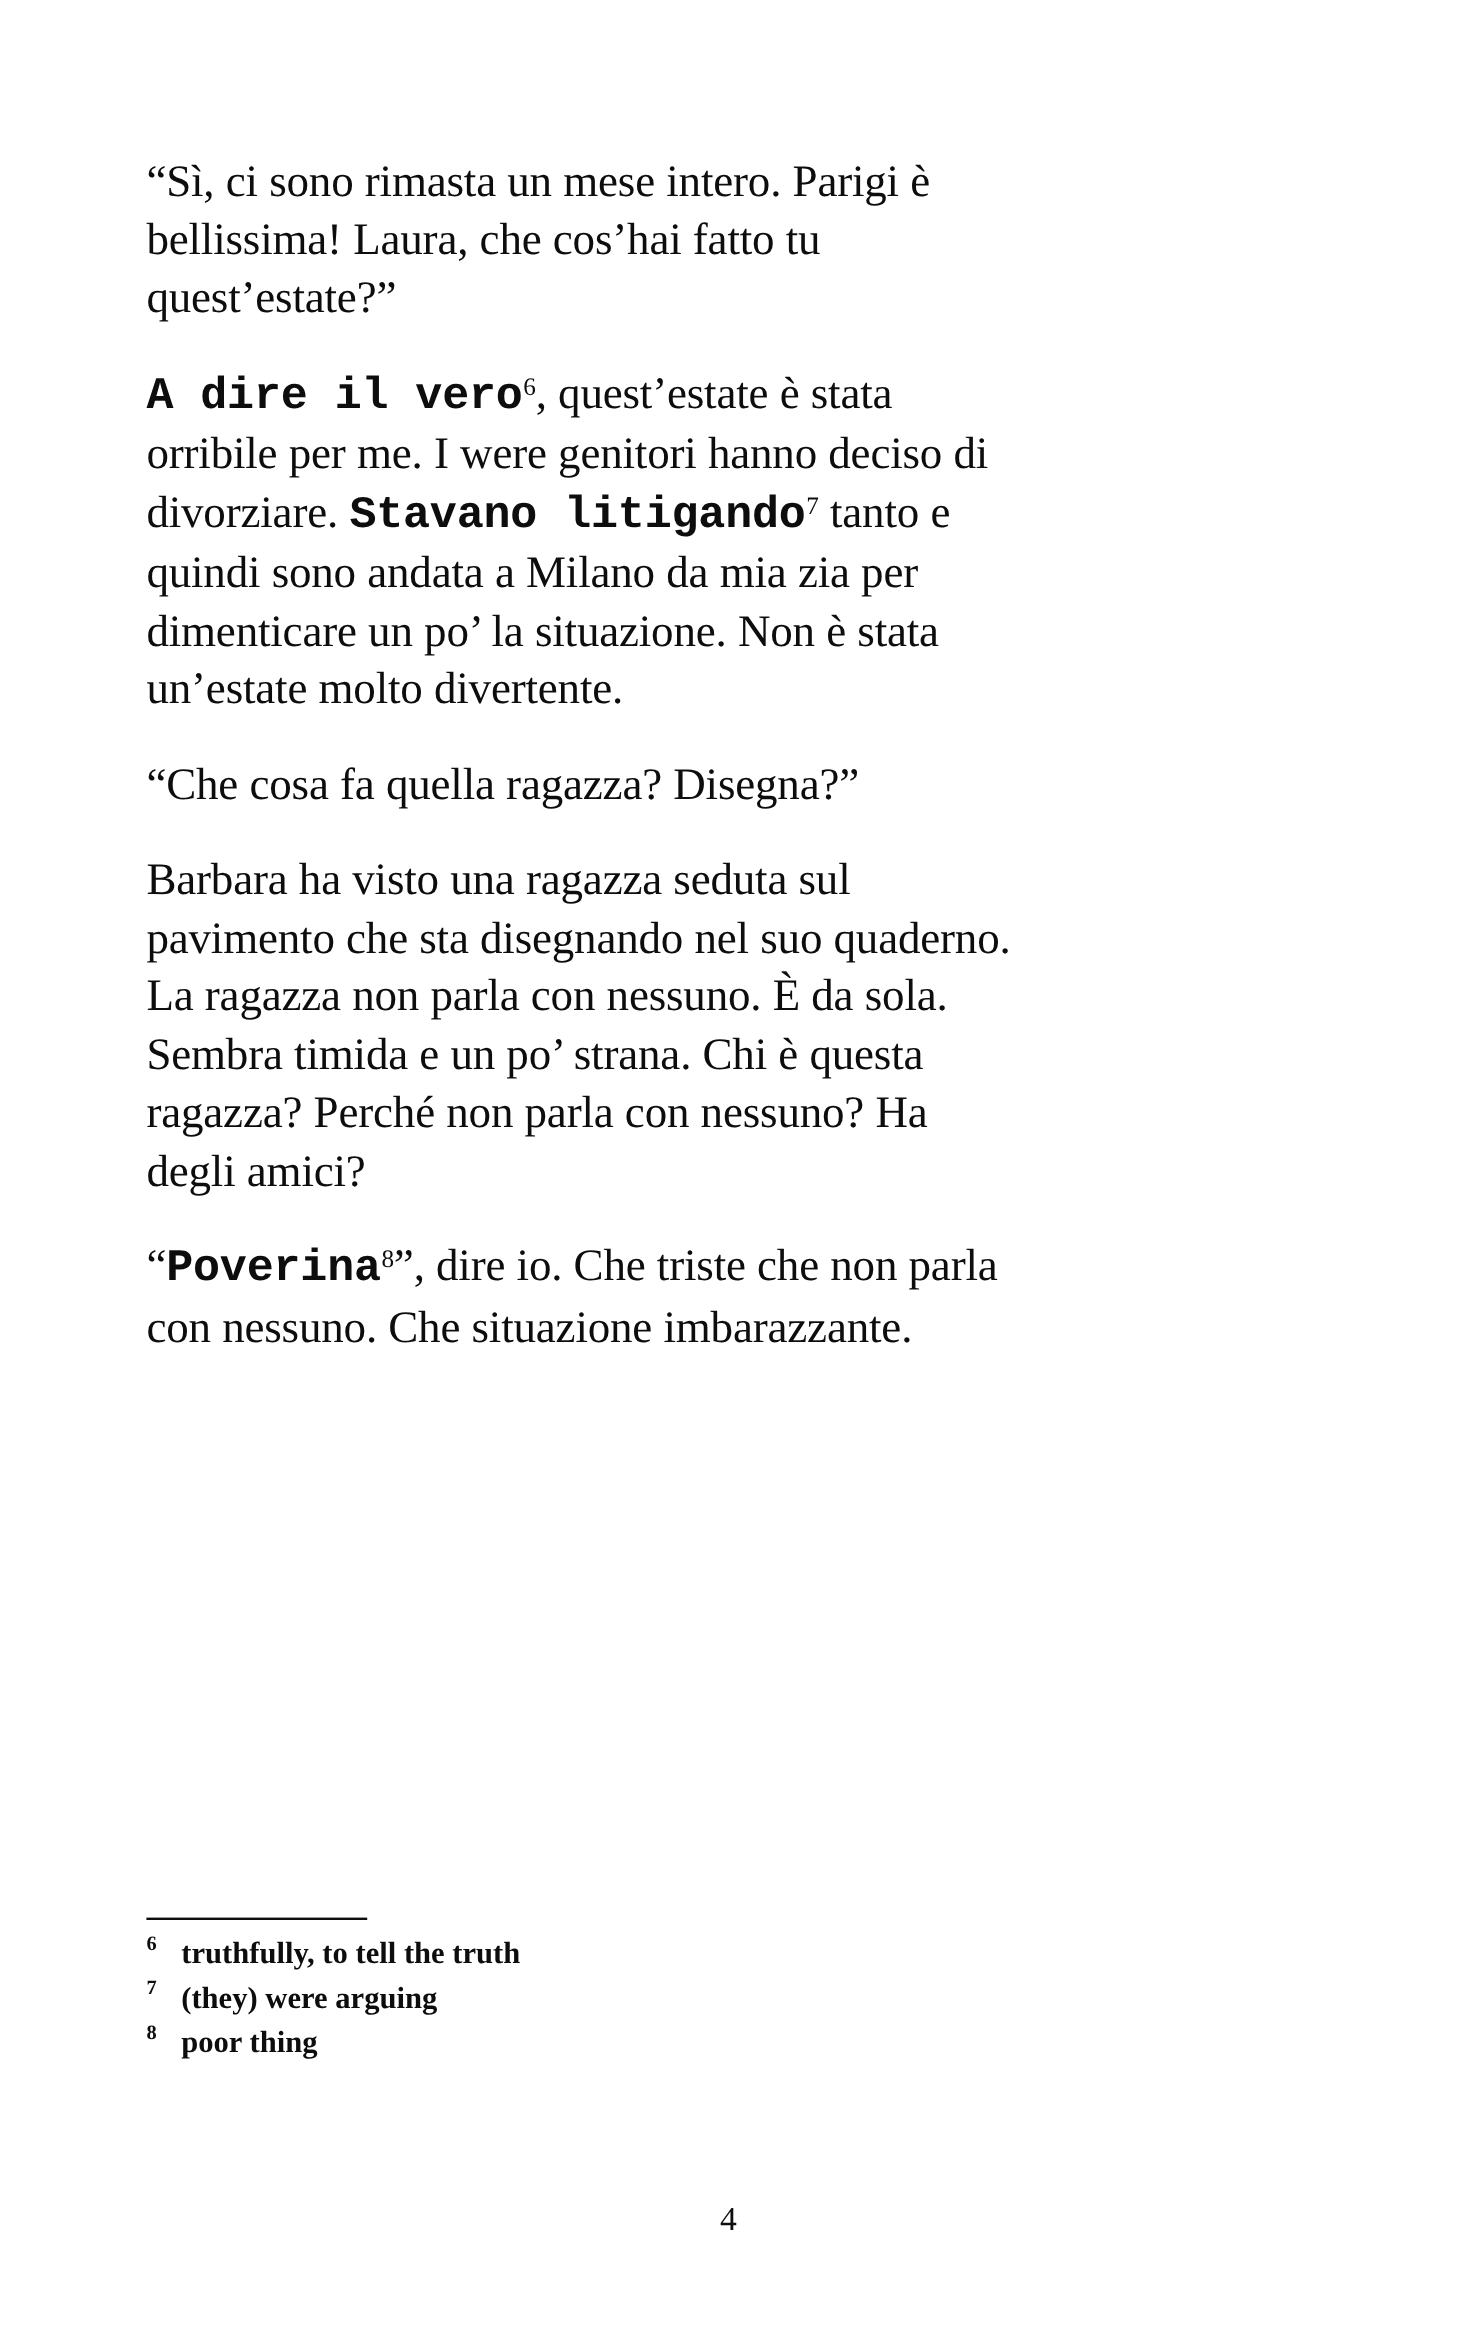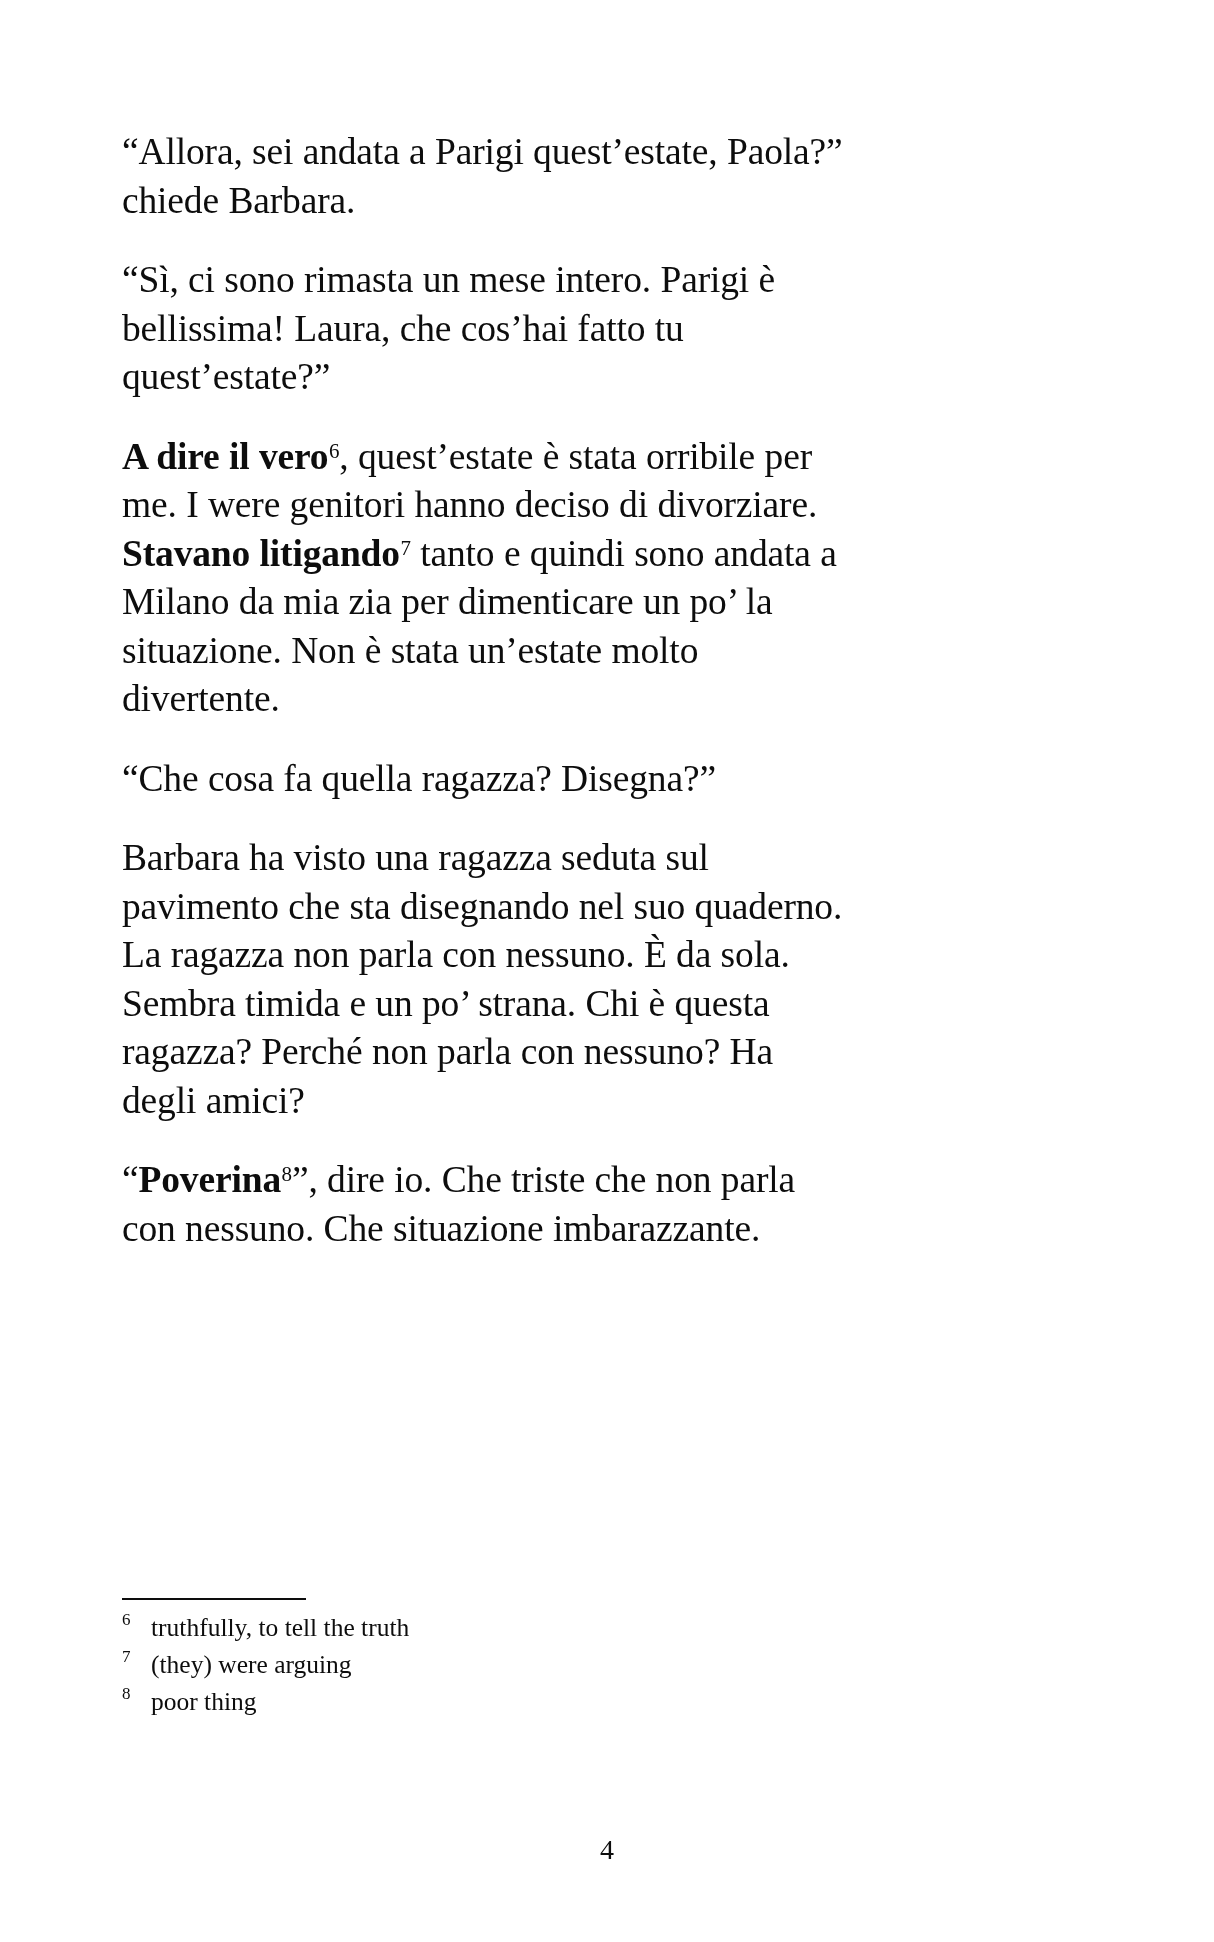--- a/index.html
+++ b/index.html
@@ -40,20 +40,21 @@
     word-spacing: 0.2px;
     font-weight: 400;
   }
 
   p.para + p.para {
     margin-top: 31px;
   }
 
   .bold {
     font-weight: 700;
+    font-family: Liberation Mono, monospace;
   }
 
   sup.fnref {
     font-size: 0.56em;
     vertical-align: 0.52em;
     line-height: 0;
     font-weight: 400;
     margin-left: 0.5px;
   }
 
@@ -69,20 +70,21 @@
     height: 0;
     border-top: 2.4px solid #0d0d0d;
     margin: 0 0 9px 0;
   }
 
   .footnote-item {
     font-size: 25.5px;
     line-height: 37px;
     display: block;
     white-space: nowrap;
+    font-weight: bold;
   }
 
   .footnote-item .fn-num {
     display: inline-block;
     width: 29px;
     font-size: 17px;
     vertical-align: 0.62em;
     line-height: 0;
   }
 
@@ -99,21 +101,20 @@
     font-size: 28px;
     line-height: 34px;
   }
 </style>
 </head>
 <body>
 
 <div id="page">
 
   <div id="text-column">
-      <p class="para"><span>“Allora, sei andata a Parigi quest’estate, Paola?” chiede Barbara.</span></p>
       <p class="para"><span>“Sì, ci sono rimasta un mese intero. Parigi è bellissima! Laura, che cos’hai fatto tu quest’estate?”</span></p>
       <p class="para"><span class="bold">A dire il vero</span><sup class="fnref">6</sup><span>, quest’estate è stata orribile per me. I were genitori hanno deciso di divorziare. </span><span class="bold">Stavano litigando</span><sup class="fnref">7</sup><span> tanto e quindi sono andata a Milano da mia zia per dimenticare un po’ la situazione. Non è stata un’estate molto divertente.</span></p>
       <p class="para"><span>“Che cosa fa quella ragazza? Disegna?”</span></p>
       <p class="para"><span>Barbara ha visto una ragazza seduta sul pavimento che sta disegnando nel suo quaderno. La ragazza non parla con nessuno. È da sola. Sembra timida e un po’ strana. Chi è questa ragazza? Perché non parla con nessuno? Ha degli amici?</span></p>
       <p class="para"><span>“</span><span class="bold">Poverina</span><sup class="fnref">8</sup><span>”, dire io. Che triste che non parla con nessuno. Che situazione imbarazzante.</span></p>
     </div>
 
   <div id="footnote-block">
     <div id="footnote-rule"></div>
     <div id="footnote-list">

